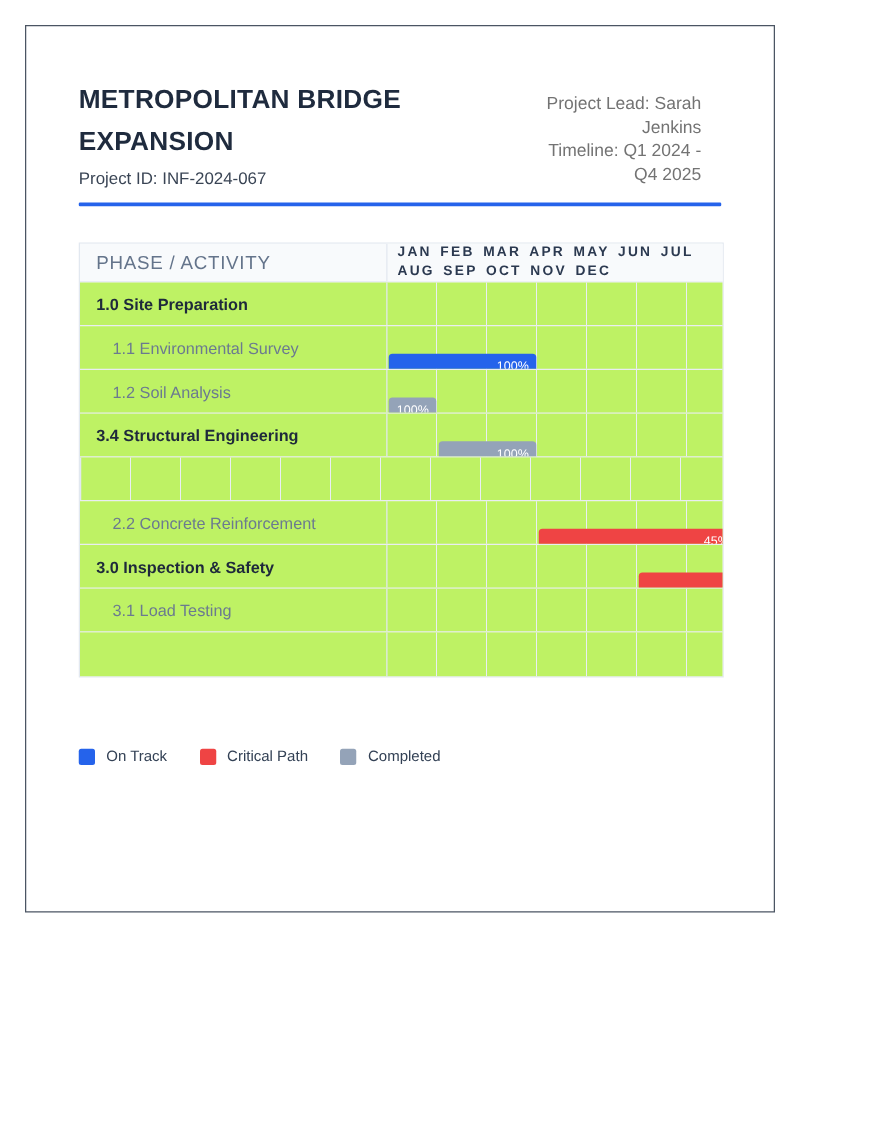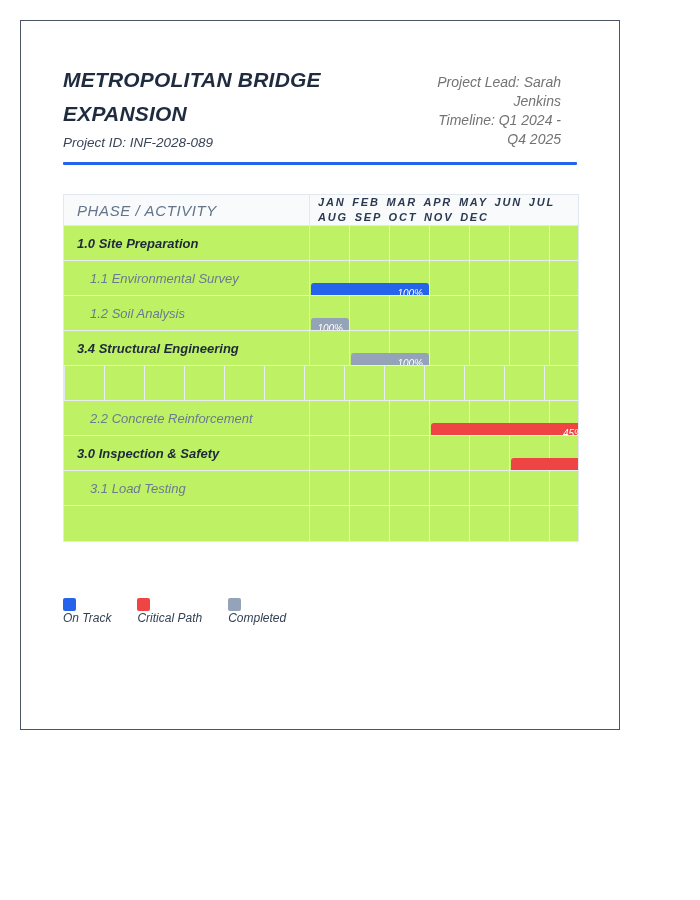--- a/index.html
+++ b/index.html
@@ -1,46 +1,46 @@
 <!DOCTYPE html>
 <html><head>
 <meta charset="utf-8">
 <style>
   html,body{margin:0;padding:0;background:#ffffff;}
   body{width:700px;height:900px;position:relative;font-family:"Liberation Sans",sans-serif;-webkit-font-smoothing:antialiased;}
-  .page{position:absolute;left:20px;top:20px;width:600px;height:710px;background:#ffffff;border:1px solid #4b5563;box-sizing:border-box;font-style:italic;}
+  .page{position:absolute;left:20px;top:20px;width:600px;height:710px;background:#ffffff;border:1px solid #4b5563;box-sizing:border-box;}
   .content{position:relative;padding:42px 42px 0 42px;}
   .title{max-width:345px;font-size:21px;line-height:34px;font-weight:bold;color:#1f2b3e;letter-spacing:.2px;}
   .project-id{margin-top:3px;font-size:13.5px;line-height:17px;color:#3a4555;}
   .header-right{position:absolute;top:52px;right:58px;width:138px;text-align:right;font-size:14px;line-height:19px;color:#737373;}
   .rule{margin-top:11px;height:3px;border-radius:1px;}
   .gantt{margin-top:29px;width:516px;border:1px solid #e2e8f0;box-sizing:border-box;}
   .g-row{display:flex;height:35px;box-sizing:border-box;border-bottom:1px solid #e9edf2;background:#bef264;}
   .g-row:last-child{border-bottom:none;}
   .g-head{height:31px;background:#f8fafc;border-bottom:1px solid #e2e8f0;}
   .label-cell{width:245px;box-sizing:border-box;display:flex;align-items:center;padding-left:26px;font-size:13px;color:#6b7a90;}
   .g-row.bold .label-cell{padding-left:13px;font-weight:bold;color:#1e293b;font-size:13px;}
   .g-head .label-cell{padding-left:13px;font-size:15px;letter-spacing:.6px;color:#64748b;font-weight:normal;}
   .chart-cell{position:relative;flex:1;box-sizing:border-box;border-left:1px solid #e2e8f0;overflow:hidden;
     background-image:repeating-linear-gradient(90deg,transparent 0,transparent 39px,#e9eef4 39px,#e9eef4 40px);}
   .g-head .months-cell{flex:1;box-sizing:border-box;border-left:1px solid #e2e8f0;background:#f8fafc;display:flex;align-items:center;overflow:hidden;}
   .months-text{padding:2px 8px;font-size:11px;font-weight:bold;letter-spacing:1.8px;line-height:15px;color:#2b3950;word-spacing:2px;}
   .bar{position:absolute;top:7px;height:21px;border-radius:3px;box-sizing:border-box;display:flex;align-items:center;justify-content:flex-end;padding-right:6px;color:#ffffff;font-size:10px;line-height:1;margin-top:15px;}
   .legend{position:absolute;left:42px;top:577px;display:flex;align-items:center;}
-  .legend-item{display:flex;margin-right:26px;flex-direction:column;}
+  .legend-item{display:flex;align-items:center;margin-right:26px;}
   .legend-swatch{width:13px;height:13px;border-radius:2px;margin-right:9px;flex:0 0 auto;}
   .legend-label{font-size:12px;color:#334155;}
 </style>
 </head>
 <body>
 
 <div class="page">
   <div class="content">
     <div class="title">METROPOLITAN BRIDGE EXPANSION</div>
-    <div class="project-id">Project ID: INF-2028-089</div>
+    <div class="project-id">Project ID: INF-2024-067</div>
     <div class="header-right">
       <div>Project Lead: Sarah Jenkins</div>
       <div>Timeline: Q1 2024 - Q4 2025</div>
     </div>
     <div class="rule" style="background: rgb(37, 99, 235);"></div>
 
     <div class="gantt">
       <div class="g-row g-head">
         <div class="label-cell">PHASE / ACTIVITY</div>
         <div class="months-cell">

